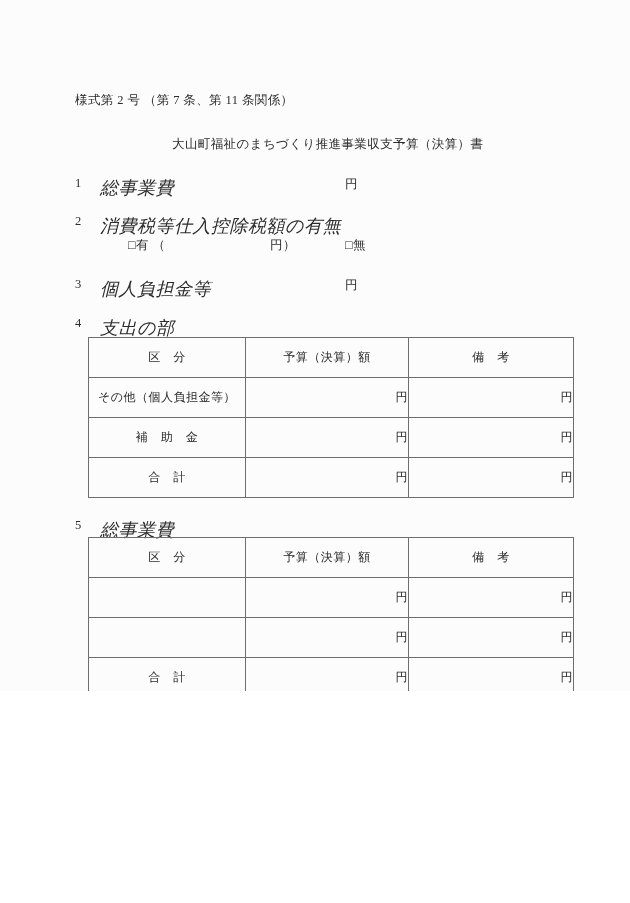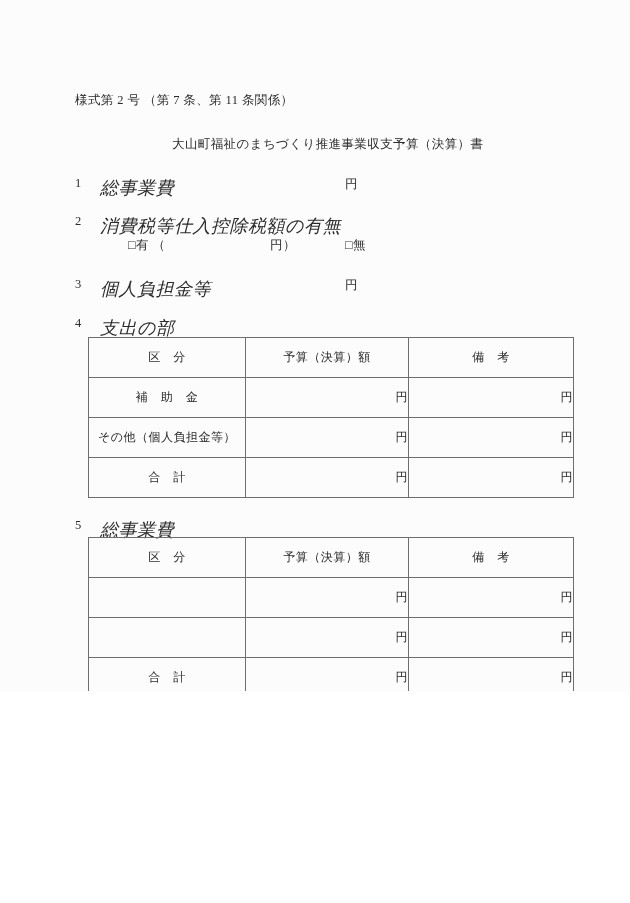--- a/index.html
+++ b/index.html
@@ -149,26 +149,26 @@
     </colgroup>
     <thead>
       <tr>
         <th class="th-cell">区　分</th>
         <th class="th-cell">予算（決算）額</th>
         <th class="th-cell">備　考</th>
       </tr>
     </thead>
     <tbody>
       <tr>
+        <td class="cell-center">その他（個人負担金等）</td>
+        <td class="cell-yen">円</td>
+        <td class="cell-yen">円</td>
+      </tr>
+      <tr>
         <td class="cell-center">補　助　金</td>
-        <td class="cell-yen">円</td>
-        <td class="cell-yen">円</td>
-      </tr>
-      <tr>
-        <td class="cell-center">その他（個人負担金等）</td>
         <td class="cell-yen">円</td>
         <td class="cell-yen">円</td>
       </tr>
       <tr>
         <td class="cell-center">合　計</td>
         <td class="cell-yen">円</td>
         <td class="cell-yen">円</td>
       </tr>
     </tbody>
   </table>

